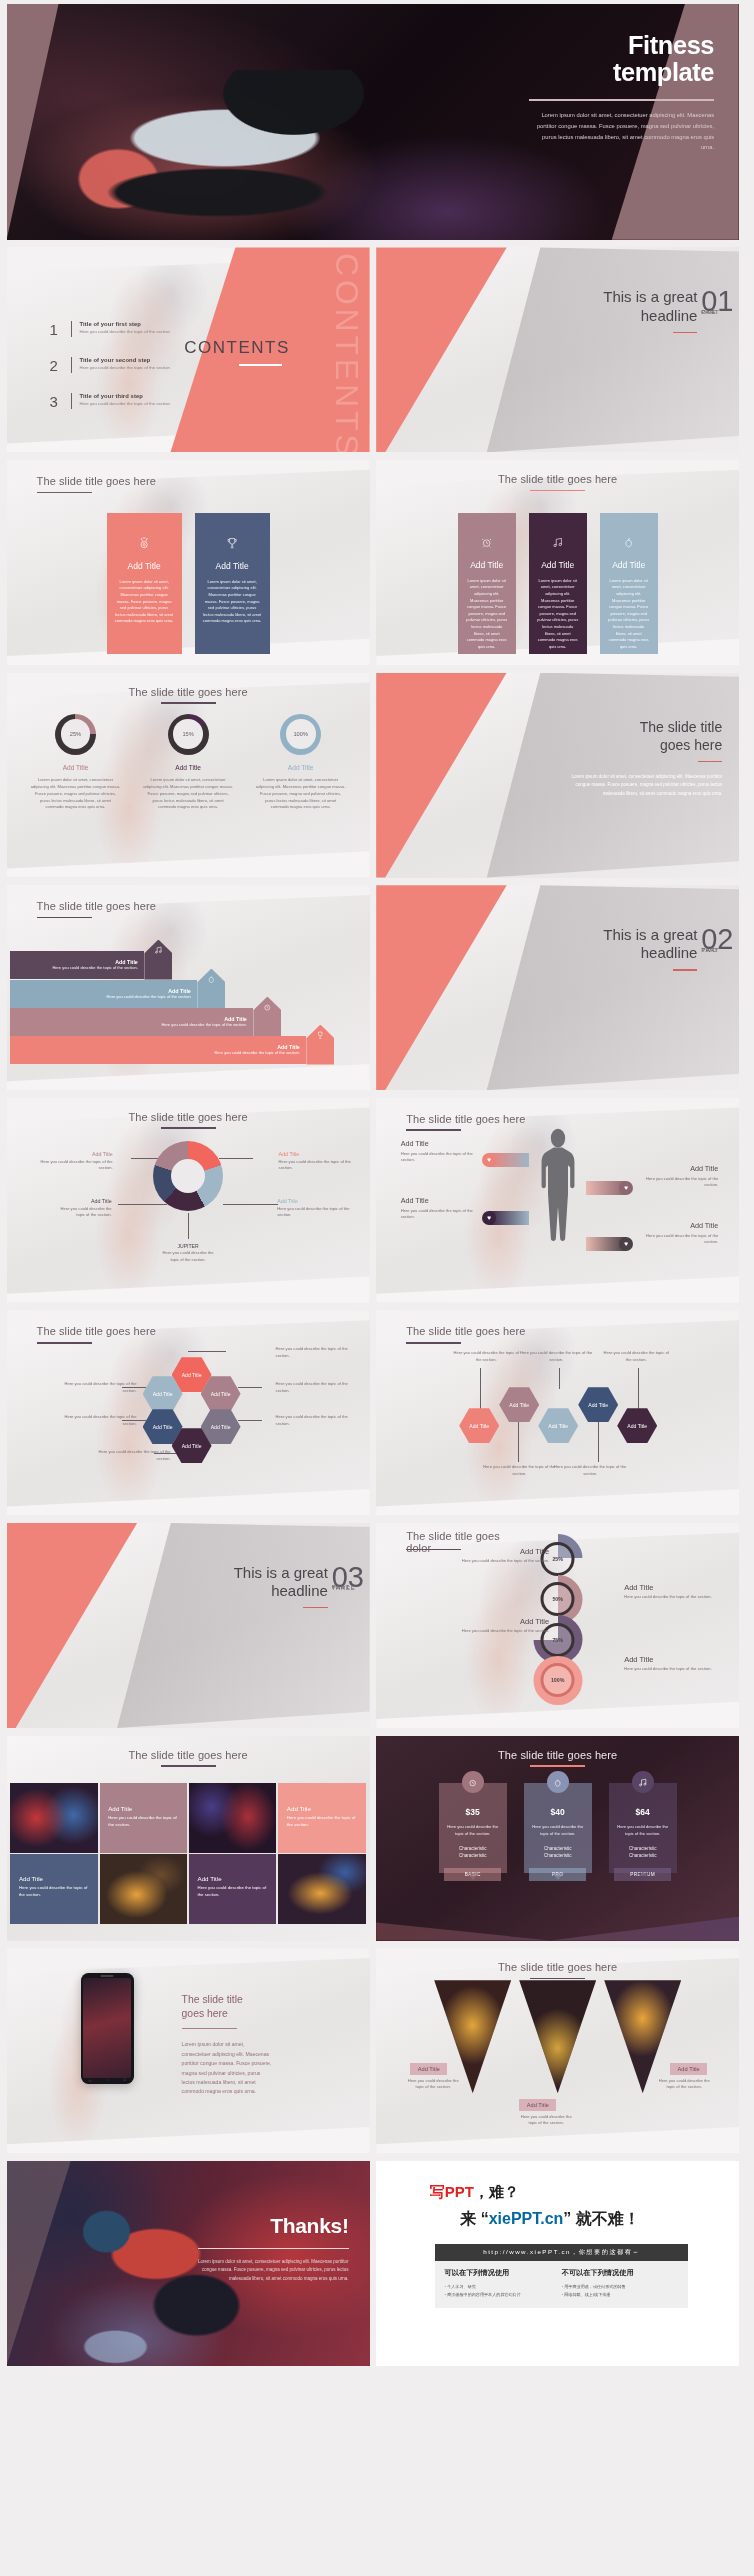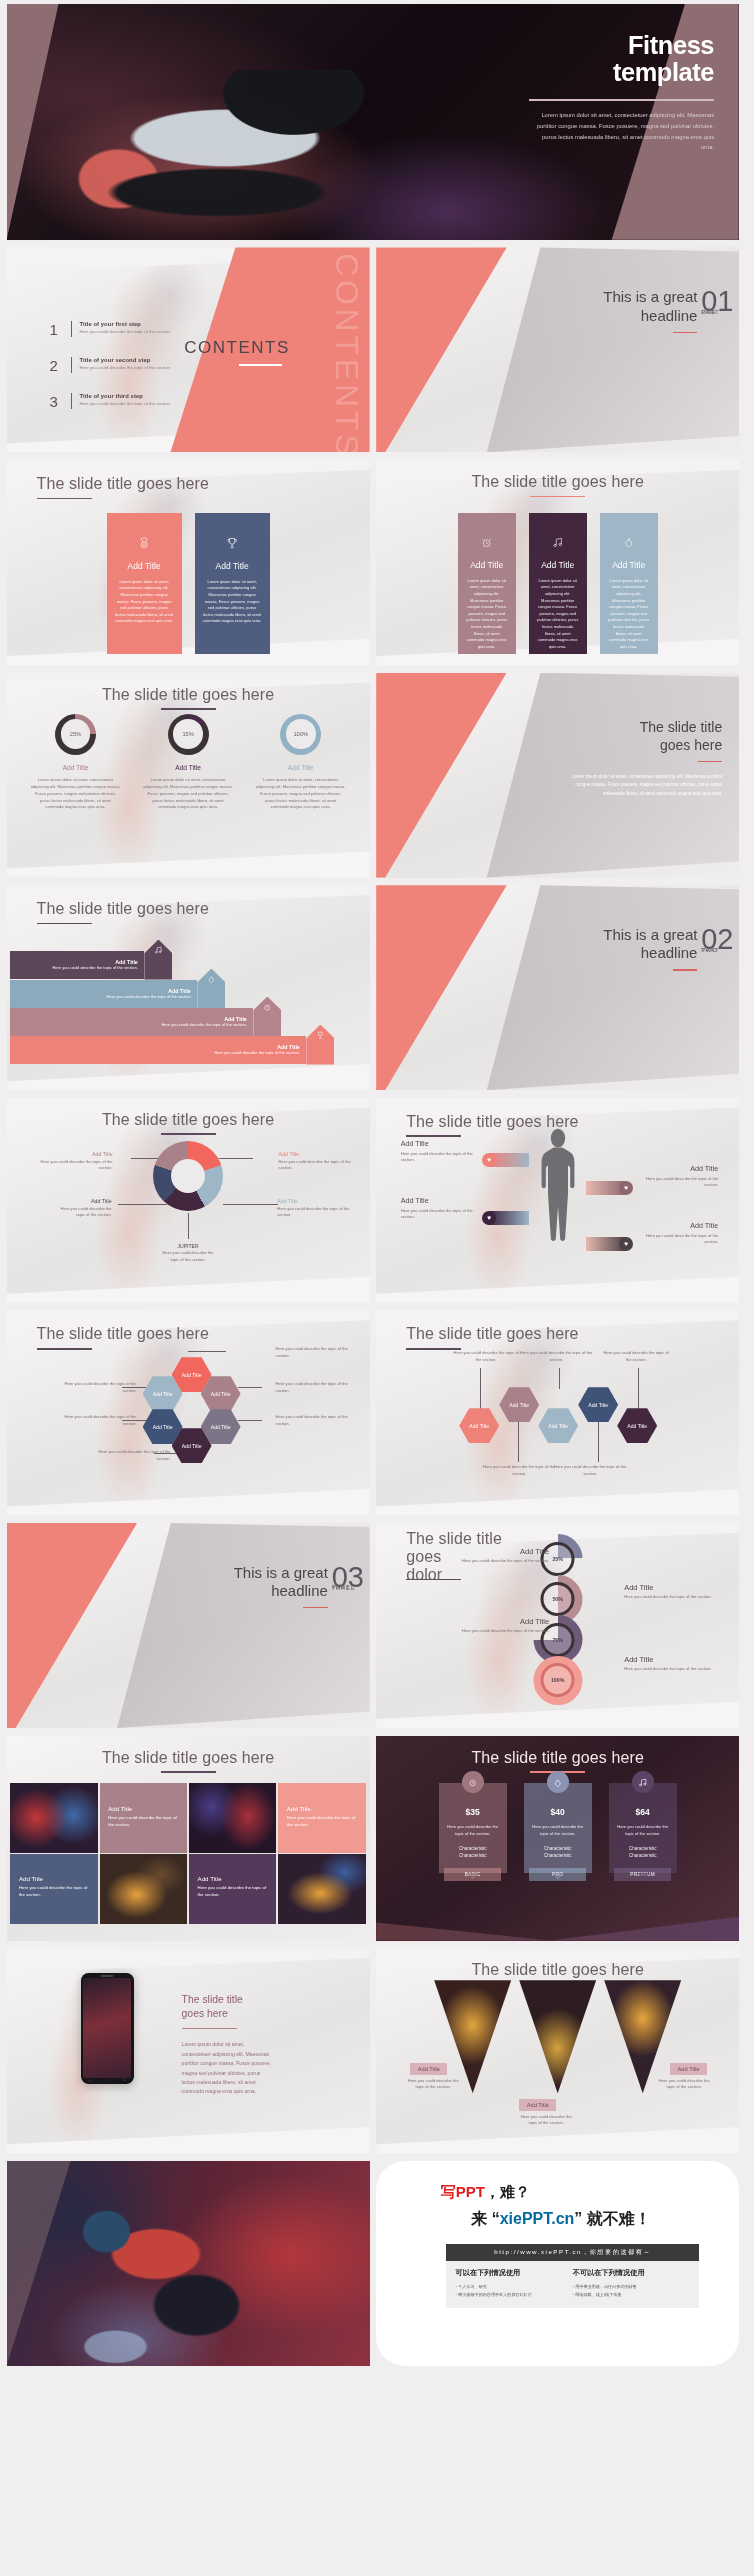--- a/index.html
+++ b/index.html
@@ -71,21 +71,21 @@
       radial-gradient(ellipse 28% 46% at 34% 66%, rgba(225,140,110,.34), rgba(0,0,0,0) 70%),
       radial-gradient(ellipse 30% 30% at 60% 22%, rgba(120,110,130,.22), rgba(0,0,0,0) 70%);
     opacity: .75;
   }
   .band-tl { position: absolute; left: 0; top: 0; width: 100%; height: 24.5px;
     background: #f4f2f2; clip-path: polygon(0 0, 100% 0, 100% 40%, 0 100%); }
   .band-bl { position: absolute; left: 0; bottom: 0; width: 100%; height: 32px;
     background: #f6f4f4; clip-path: polygon(0 100%, 100% 100%, 100% 18%, 0 72%); }
 
   .slide-title {
-    position: absolute; font-size: 16px; color: #6d5f67; font-weight: 400;
+    position: absolute; font-size: 11px; color: #6d5f67; font-weight: 400;
     letter-spacing: 0.1px; z-index: 6;
   }
   .slide-title.center { left: 0; right: 0; text-align: center; top: 13px; }
   .slide-title.left { left: 30px; top: 15px; }
   .title-rule { height: 1.5px; width: 55px; background: #6d5f67; margin-top: 4.7px; }
   .title-rule.center { margin: 4.7px auto 0; }
   .title-rule.red { background: #ee8178; height: 1.3px; }
   .title-rule.dark { background: #5d4a5c; }
 
   
@@ -248,21 +248,21 @@
       radial-gradient(ellipse 30% 24% at 44% 30%, #c4443c 0 62%, rgba(0,0,0,0) 68%),
       radial-gradient(ellipse 30% 30% at 62% 62%, #1c1c28 0 60%, rgba(0,0,0,0) 66%),
       radial-gradient(ellipse 22% 16% at 26% 88%, rgba(170,200,230,.55) 0 60%, rgba(0,0,0,0) 66%);
     filter: blur(0.5px); }
   .thanks-text { position: absolute; right: 21px; top: 53px; width: 151px; text-align: right; z-index: 6; }
   .thanks-title { color: #fff; font-size: 21px; font-weight: 700; letter-spacing: -0.3px; }
   .thanks-rule { height: 1.3px; background: #e4d7d9; margin: 10.4px 0 8.5px auto; width: 100%; }
   .thanks-body { color: #e2d2d5; font-size: 4.5px; line-height: 1.85; }
 
   
-  .promo { background: #fff; padding: 17px 42px; border-radius: 29px; }
+  .promo { background: #fff; padding: 17px 31px; }
   .promo-l1 { font-size: 15px; font-weight: 700; color: #222; margin: 5.7px 0 0 22.6px; }
   .promo-l1 .red { color: #e41f1f; }
   .promo-l2 { font-size: 16px; font-weight: 700; color: #222; margin: 6.6px 0 0 53px; }
   .promo-l2 .green { color: #0369a1; }
   .promo-box { margin: 14px 0 0 28px; width: 253px; background: #efefef; }
   .promo-bar { background: #3a3a3a; color: #fff; font-size: 6.2px; letter-spacing: 1.5px;
     text-align: center; padding: 3.8px 0; }
   .promo-cols { display: flex; padding: 7.5px 9.4px 9.4px; }
   .promo-col { flex: 1; }
   .promo-h { font-size: 7.2px; font-weight: 700; color: #222; margin-bottom: 4.7px; }
@@ -902,20 +902,25 @@
     <div class="tlabel" style="left:143px;top:151px">Add Title</div>
     <div class="tnote" style="left:141px;top:166px">Here you could describe the topic of the section.</div>
     <div class="tlabel" style="right:32px;top:115px">Add Title</div>
     <div class="tnote" style="right:26px;top:130px">Here you could describe the topic of the section.</div>
   </div>
 
   <div class="slide">
     <div class="thanks-bg"></div>
     <div class="thanks-fig"></div>
     <div class="thanks-band"></div>
+    <div class="thanks-text">
+      <div class="thanks-title">Thanks!</div>
+      <div class="thanks-rule"></div>
+      <div class="thanks-body">Lorem ipsum dolor sit amet, consectetuer adipiscing elit. Maecenas porttitor congue massa. Fusce posuere, magna sed pulvinar ultricies, purus lectus malesuada libero, sit amet commodo magna eros quis urna.</div>
+    </div>
   </div>
 
   <div class="slide promo">
     <div class="promo-l1">
       <span class="red">写PPT</span><span>，难？</span>
     </div>
     <div class="promo-l2">
       <span>来 “</span><span class="green">xiePPT.cn</span><span>” 就不难！</span>
     </div>
     <div class="promo-box">

